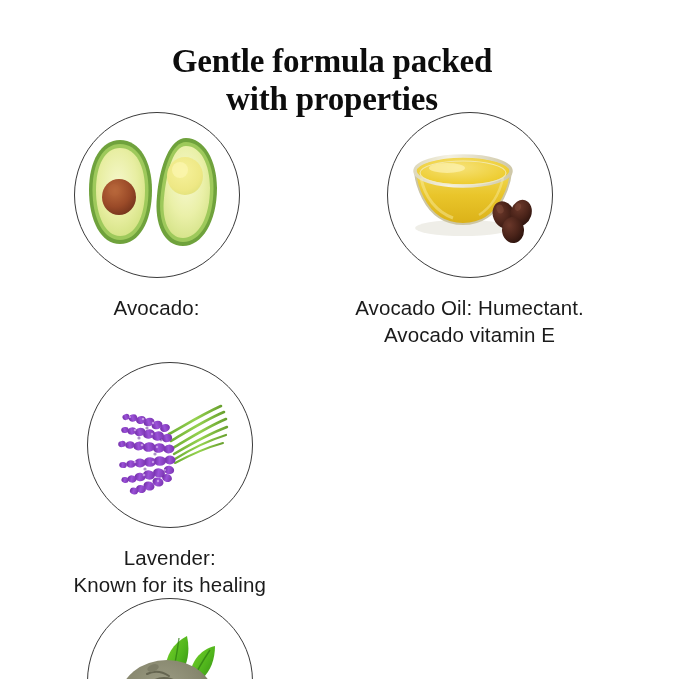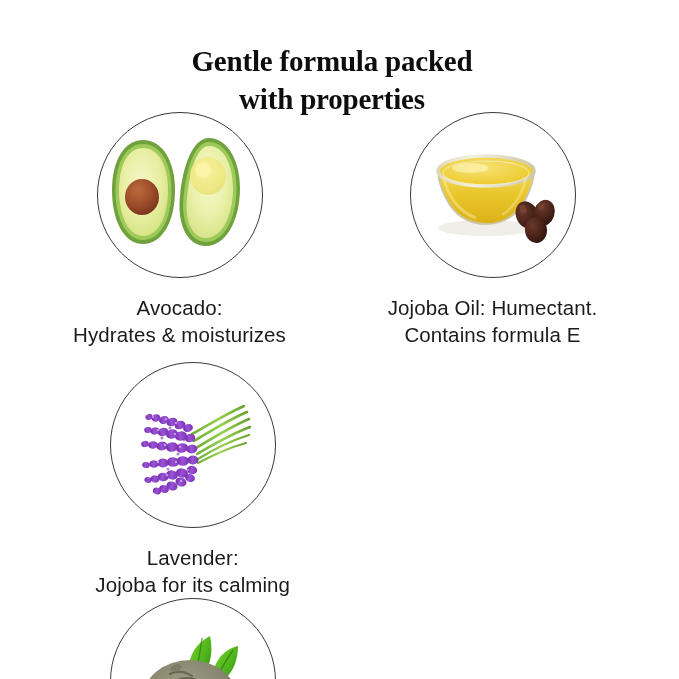--- a/index.html
+++ b/index.html
@@ -22,38 +22,37 @@
 
   
   .title {
     position: absolute;
     top: 42px;
     left: 0;
     width: 664px;
     text-align: center;
     font-family: "Liberation Serif", serif;
     font-weight: bold;
-    font-size: 29px;
+    font-size: 33px;
     line-height: 38px;
     color: #0d0d0d;
     letter-spacing: -0.2px;
   }
   .title .line { display: block; }
 
   
   .grid {
     position: absolute;
     top: 112px;
     left: 0;
     width: 679px;
   }
   .row {
     display: flex;
     width: 626px;
-    padding-left: 23px;
   }
   .cell {
     width: 339.5px;
     display: flex;
     flex-direction: column;
     align-items: center;
   }
 
   .circle {
     width: 166px;
@@ -134,21 +133,20 @@
               <path d="M104 18 C122 18 135 40 135 68 C135 102 120 126 101 126 C82 126 72 104 75 76 C78 45 88 18 104 18 Z" fill="#6fa23c"></path>
               <path d="M104 22 C120 22 131.5 42 131.5 68 C131.5 100 118.5 122 101 122 C85 122 76 102 78.5 77 C81.5 47 90 22 104 22 Z" fill="#9ec95b"></path>
               <path d="M104 26 C118.5 26 128 44 128 68 C128 97 116.5 118 101 118 C87 118 79.5 100 82 78 C85 49 92 26 104 26 Z" fill="url(#avoFleshR)"></path>
               <ellipse cx="103" cy="56" rx="18" ry="19" fill="url(#avoCav)"></ellipse>
               <ellipse cx="98" cy="50" rx="8" ry="8" fill="#fcf6b0" opacity="0.7"></ellipse>
             </g>
           </svg>
         </div>
         <div class="caption">
           <span class="line">Avocado:</span>
-          <span class="line">Hydrates &amp; moisturizes</span>
         </div>
       </div>
 
       <div class="cell">
         <div class="circle">
           <svg width="150" height="150" viewBox="0 0 150 150">
             <defs>
               <linearGradient id="oilBody" x1="0" y1="0" x2="0" y2="1">
                 <stop offset="0%" stop-color="#f0d64a"></stop>
                 <stop offset="45%" stop-color="#e8c21f"></stop>
@@ -187,22 +185,22 @@
             <g>
               <ellipse cx="109" cy="95" rx="11" ry="14" fill="url(#seedG)" transform="rotate(-22 109 95)"></ellipse>
               <ellipse cx="126" cy="93" rx="10.5" ry="13.5" fill="url(#seedG)" transform="rotate(18 126 93)"></ellipse>
               <ellipse cx="118" cy="110" rx="11" ry="13" fill="url(#seedG)" transform="rotate(-6 118 110)"></ellipse>
               <ellipse cx="105" cy="89" rx="3.5" ry="4.5" fill="#8a5340" opacity="0.45" transform="rotate(-22 105 89)"></ellipse>
               <ellipse cx="123" cy="87" rx="3" ry="4" fill="#8a5340" opacity="0.4" transform="rotate(18 123 87)"></ellipse>
             </g>
           </svg>
         </div>
         <div class="caption">
-          <span class="line">Jojoba Oil: Humectant.</span>
-          <span class="line">Contains formula E</span>
+          <span class="line">Avocado Oil: Humectant.</span>
+          <span class="line">Avocado vitamin E</span>
         </div>
       </div>
     </div>
 
     <div class="row row-2">
 
       <div class="cell">
         <div class="circle">
           <svg width="150" height="150" viewBox="0 0 150 150">
             <defs>
@@ -293,21 +291,21 @@
                 <circle cx="44" cy="68" r="1.6"></circle>
                 <circle cx="60" cy="84" r="1.6"></circle>
                 <circle cx="50" cy="99" r="1.6"></circle>
                 <circle cx="66" cy="70" r="1.4"></circle>
               </g>
             </g>
           </svg>
         </div>
         <div class="caption">
           <span class="line">Lavender:</span>
-          <span class="line">Jojoba for its calming</span>
+          <span class="line">Known for its healing</span>
         </div>
       </div>
 
       <div class="cell">
         <div class="circle">
           <svg width="150" height="150" viewBox="0 0 150 150">
             <defs>
               <radialGradient id="pileG" cx="45%" cy="35%" r="70%">
                 <stop offset="0%" stop-color="#9d9d85"></stop>
                 <stop offset="60%" stop-color="#87876e"></stop>

